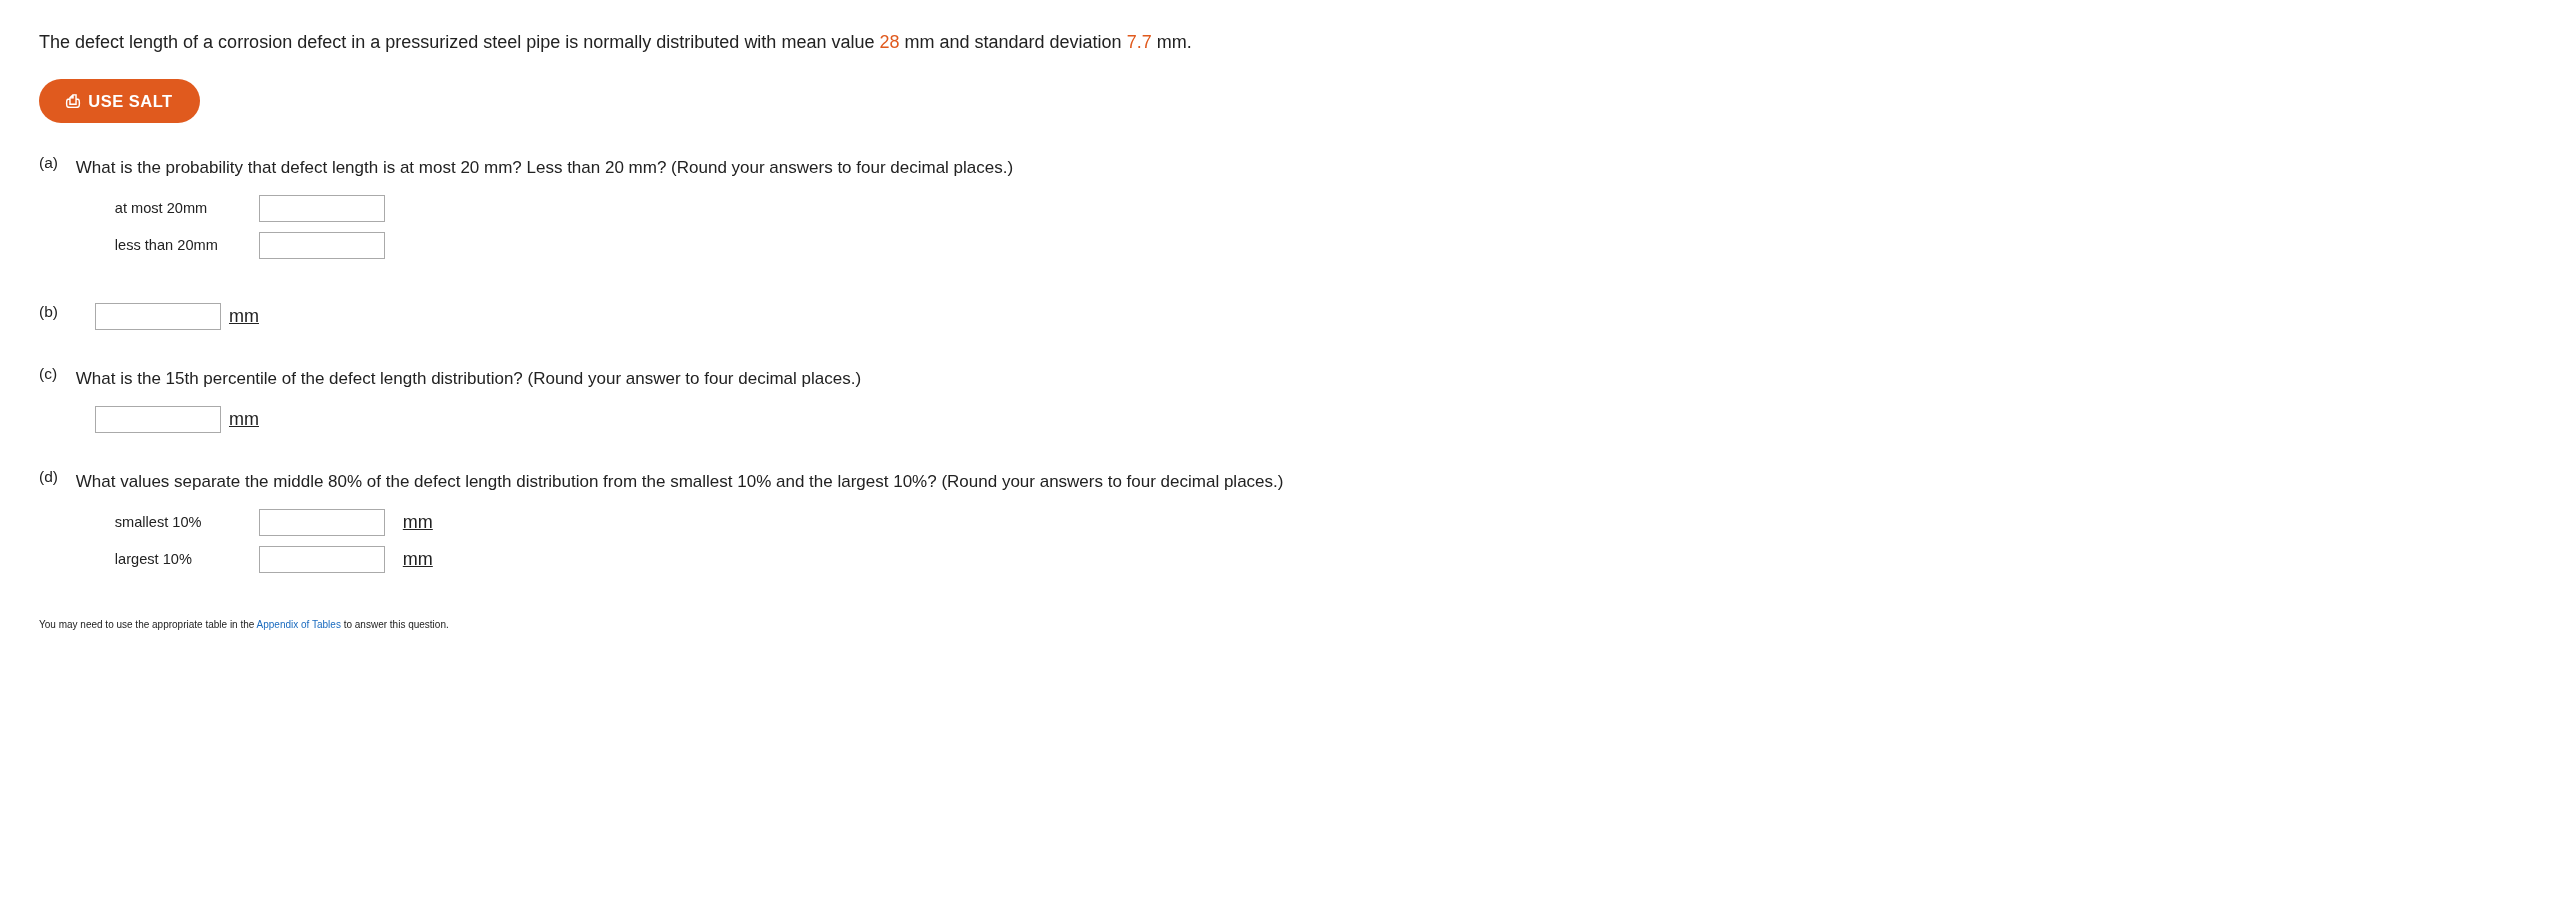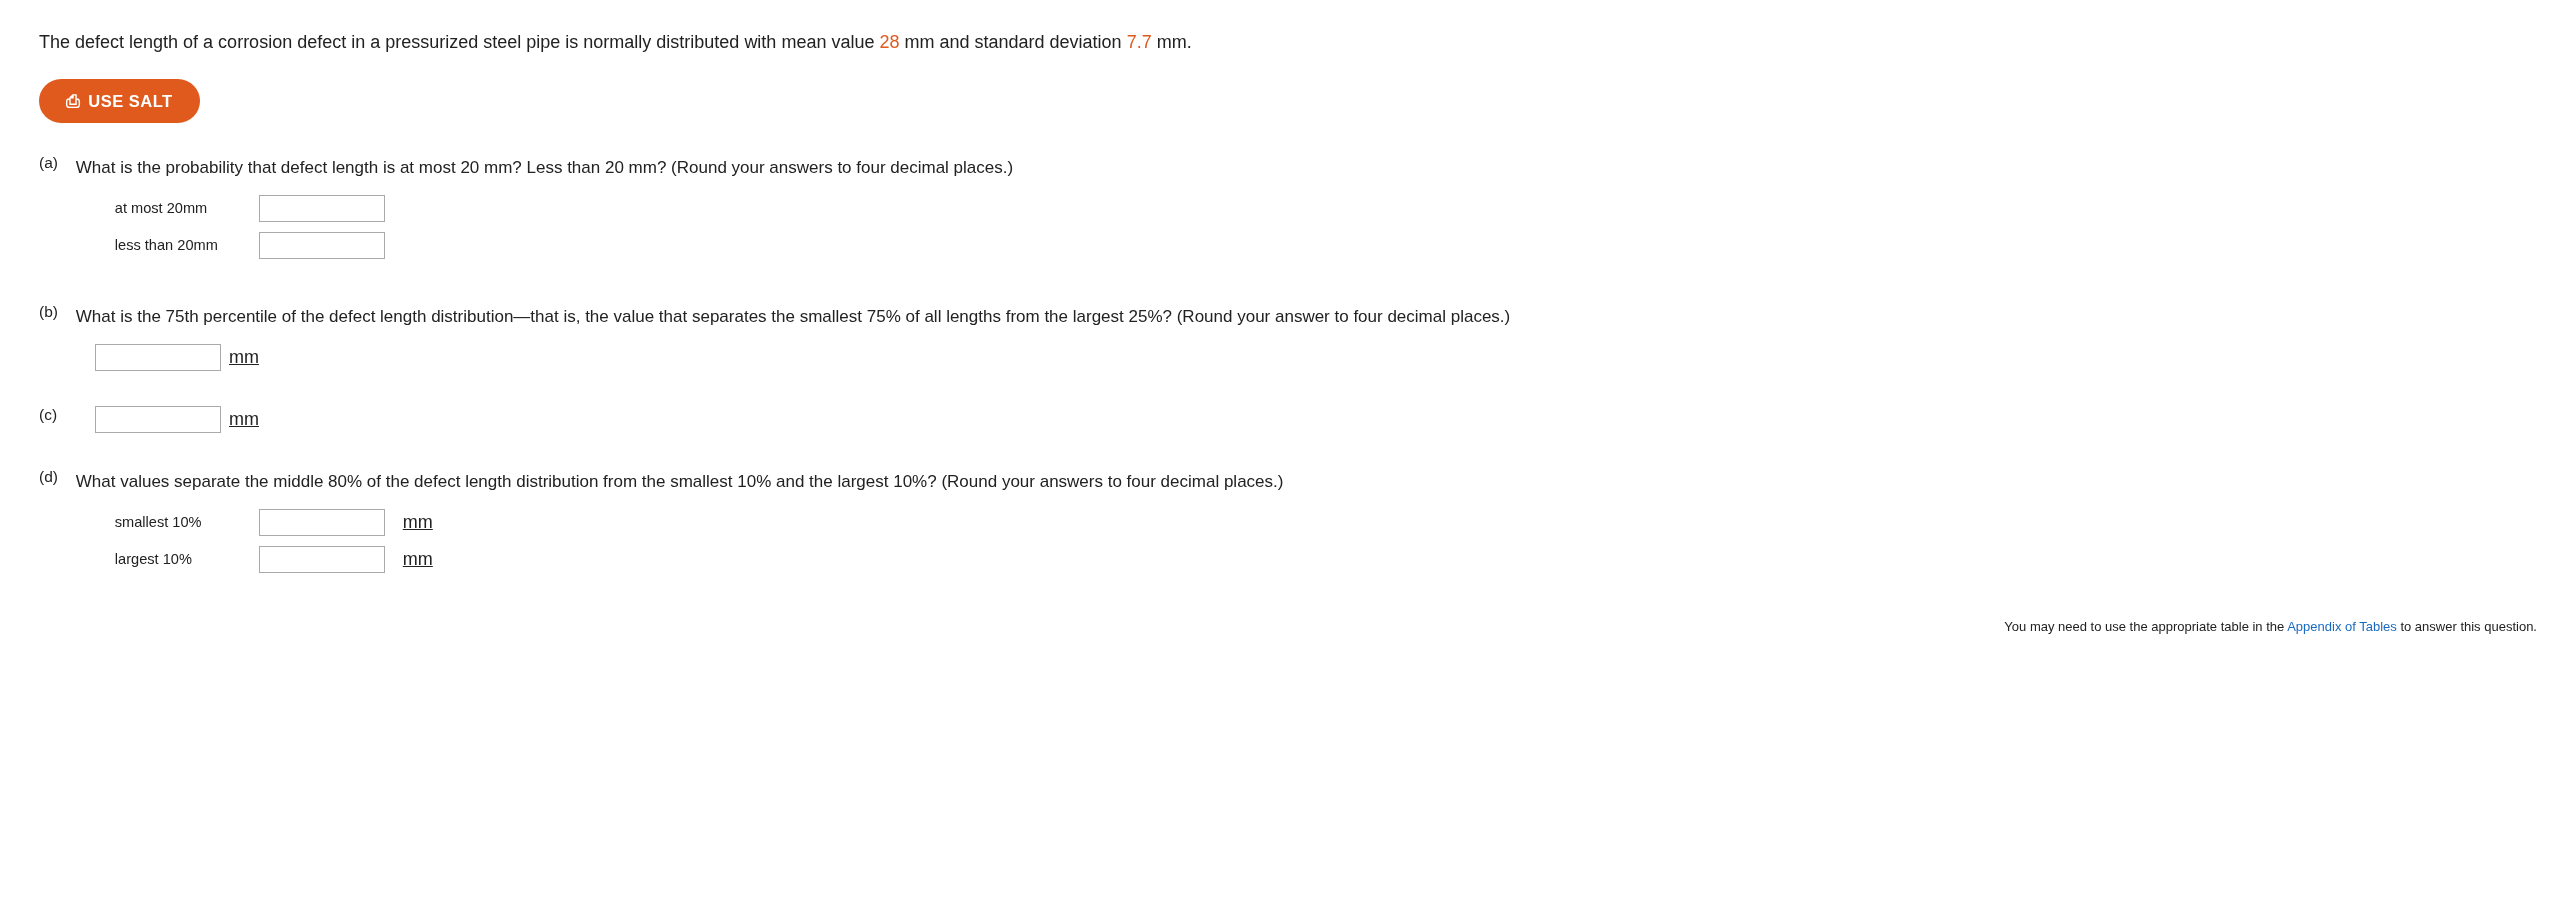--- a/index.html
+++ b/index.html
@@ -86,24 +86,23 @@
     }
 
     .single-answer-row {
       display: flex;
       align-items: center;
       gap: 7.8px;
       margin-left: 19.4px;
     }
 
     .footer-text {
-      font-size: 13px;
+      font-size: 10px;
       margin-top: 5px;
       line-height: 1.6;
-      text-align: right;
     }
 
     .footer-link {
       color: #1a6bbf;
       text-decoration: none;
       cursor: pointer;
     }
 
     .question-row {
       display: flex;
@@ -152,34 +151,34 @@
       </div>
     </div>
   </div>
 </div>
 
 
 <div class="question-block">
   <div class="question-row">
     <span class="q-letter">(b)</span>
     <div class="q-content">
-      <p class="question-label">What is the 75th percentile of the defect length distribution—that is, the value that separates the smallest 75% of all lengths from the largest 25%? (Round your answer to four decimal places.)</p>
       <div class="single-answer-row">
         <input class="answer-input" type="text" value="" style="">
         <span class="unit-label">mm</span>
       </div>
     </div>
   </div>
 </div>
 
 
 <div class="question-block">
   <div class="question-row">
     <span class="q-letter">(c)</span>
     <div class="q-content">
+      <p class="question-label">What is the 15th percentile of the defect length distribution? (Round your answer to four decimal places.)</p>
       <div class="single-answer-row">
         <input class="answer-input" type="text" value="" style="">
         <span class="unit-label">mm</span>
       </div>
     </div>
   </div>
 </div>
 
 
 <div class="question-block">

